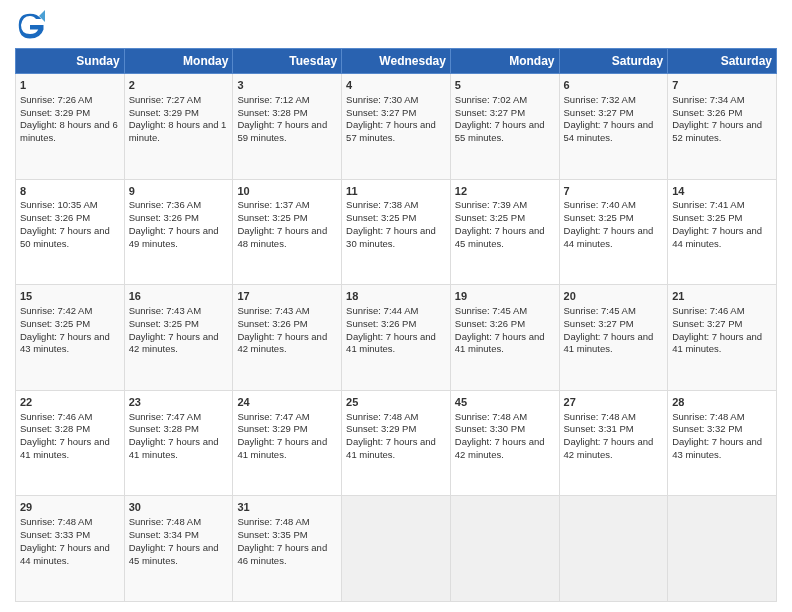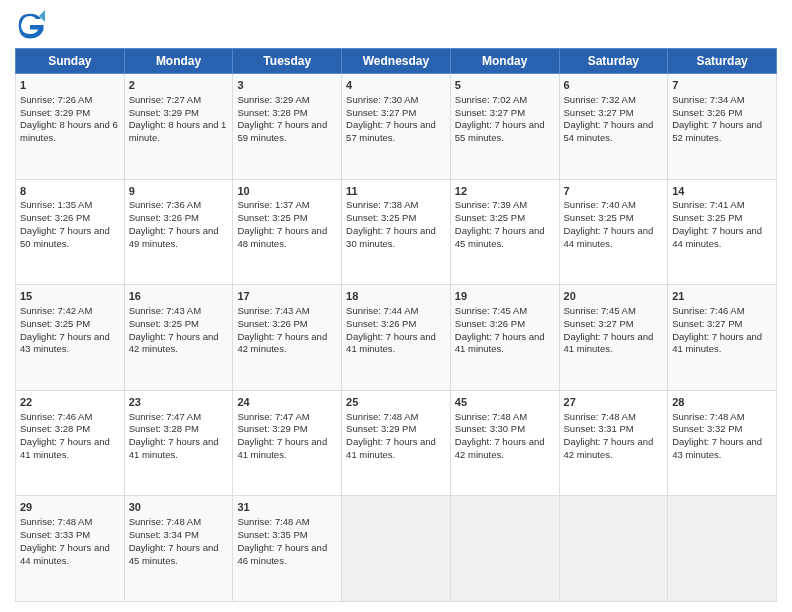--- a/index.html
+++ b/index.html
@@ -57,21 +57,21 @@
       border-collapse: collapse;
       width: 100%;
       table-layout: fixed;
     }
     .calendar th {
       background-color: #2962b0;
       color: #fff;
       font-size: 12px;
       font-weight: bold;
       padding: 5px 4px;
-      text-align: center;
+      text-align: right;
       border: 1px solid #5588cc;
       margin-left: 34px;
     }
     .calendar td {
       vertical-align: top;
       padding: 4px 4px;
       border: 1px solid #ddd;
       font-size: 9.5px;
       color: #333;
       line-height: 1.35;
@@ -123,28 +123,28 @@
           <th>Wednesday</th>
           <th>Monday</th>
           <th>Saturday</th>
           <th>Saturday</th>
         </tr>
     </thead>
     <tbody id="calendar-body">
     <tr>
           <td><span class="day-num">1</span><span>Sunrise: 7:26 AM</span><br><span>Sunset: 3:29 PM</span><br><span>Daylight: 8 hours and 6 minutes.</span></td>
           <td><span class="day-num">2</span><span>Sunrise: 7:27 AM</span><br><span>Sunset: 3:29 PM</span><br><span>Daylight: 8 hours and 1 minute.</span></td>
-          <td><span class="day-num">3</span><span>Sunrise: 3:29 AM</span><br><span>Sunset: 3:28 PM</span><br><span>Daylight: 7 hours and 59 minutes.</span></td>
+          <td><span class="day-num">3</span><span>Sunrise: 7:12 AM</span><br><span>Sunset: 3:28 PM</span><br><span>Daylight: 7 hours and 59 minutes.</span></td>
           <td><span class="day-num">4</span><span>Sunrise: 7:30 AM</span><br><span>Sunset: 3:27 PM</span><br><span>Daylight: 7 hours and 57 minutes.</span></td>
           <td><span class="day-num">5</span><span>Sunrise: 7:02 AM</span><br><span>Sunset: 3:27 PM</span><br><span>Daylight: 7 hours and 55 minutes.</span></td>
           <td><span class="day-num">6</span><span>Sunrise: 7:32 AM</span><br><span>Sunset: 3:27 PM</span><br><span>Daylight: 7 hours and 54 minutes.</span></td>
           <td><span class="day-num">7</span><span>Sunrise: 7:34 AM</span><br><span>Sunset: 3:26 PM</span><br><span>Daylight: 7 hours and 52 minutes.</span></td>
         </tr>
         <tr>
-          <td><span class="day-num">8</span><span>Sunrise: 1:35 AM</span><br><span>Sunset: 3:26 PM</span><br><span>Daylight: 7 hours and 50 minutes.</span></td>
+          <td><span class="day-num">8</span><span>Sunrise: 10:35 AM</span><br><span>Sunset: 3:26 PM</span><br><span>Daylight: 7 hours and 50 minutes.</span></td>
           <td><span class="day-num">9</span><span>Sunrise: 7:36 AM</span><br><span>Sunset: 3:26 PM</span><br><span>Daylight: 7 hours and 49 minutes.</span></td>
           <td><span class="day-num">10</span><span>Sunrise: 1:37 AM</span><br><span>Sunset: 3:25 PM</span><br><span>Daylight: 7 hours and 48 minutes.</span></td>
           <td><span class="day-num">11</span><span>Sunrise: 7:38 AM</span><br><span>Sunset: 3:25 PM</span><br><span>Daylight: 7 hours and 30 minutes.</span></td>
           <td><span class="day-num">12</span><span>Sunrise: 7:39 AM</span><br><span>Sunset: 3:25 PM</span><br><span>Daylight: 7 hours and 45 minutes.</span></td>
           <td><span class="day-num">7</span><span>Sunrise: 7:40 AM</span><br><span>Sunset: 3:25 PM</span><br><span>Daylight: 7 hours and 44 minutes.</span></td>
           <td><span class="day-num">14</span><span>Sunrise: 7:41 AM</span><br><span>Sunset: 3:25 PM</span><br><span>Daylight: 7 hours and 44 minutes.</span></td>
         </tr>
         <tr>
           <td><span class="day-num">15</span><span>Sunrise: 7:42 AM</span><br><span>Sunset: 3:25 PM</span><br><span>Daylight: 7 hours and 43 minutes.</span></td>
           <td><span class="day-num">16</span><span>Sunrise: 7:43 AM</span><br><span>Sunset: 3:25 PM</span><br><span>Daylight: 7 hours and 42 minutes.</span></td>

